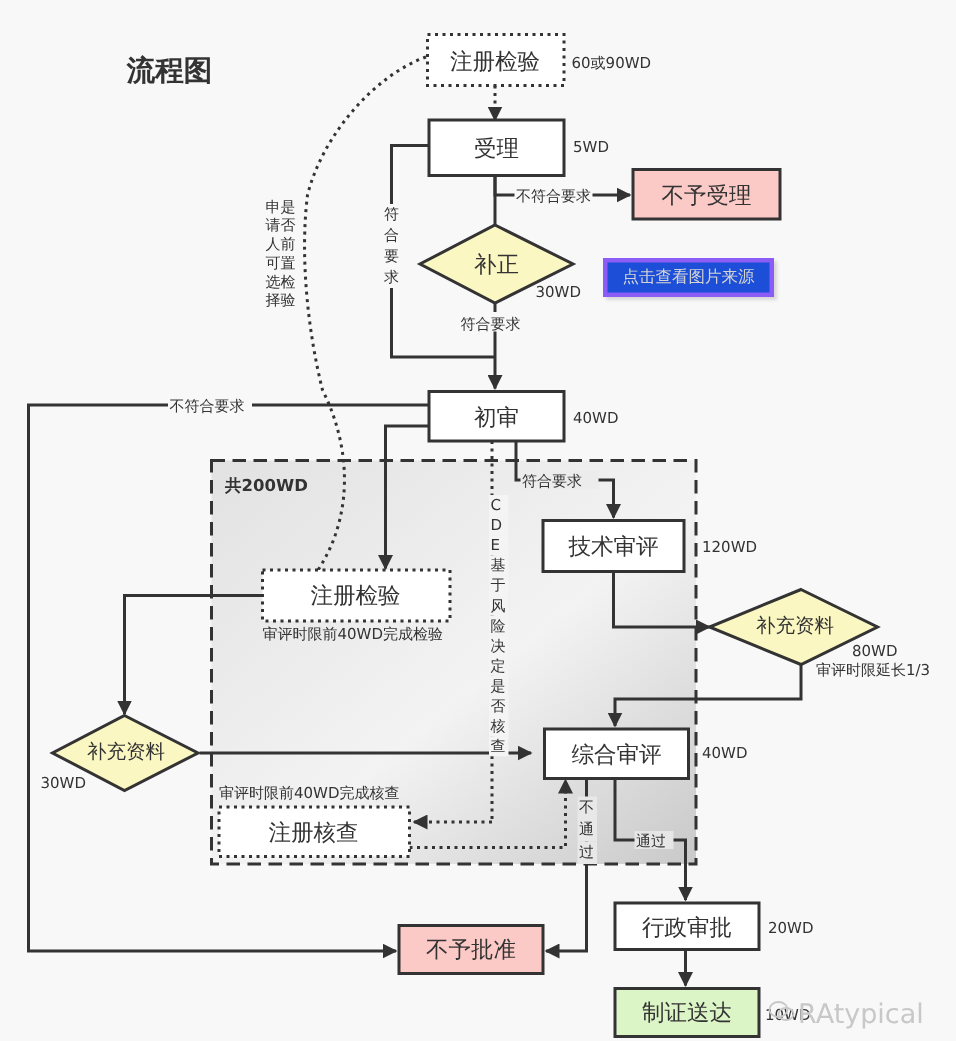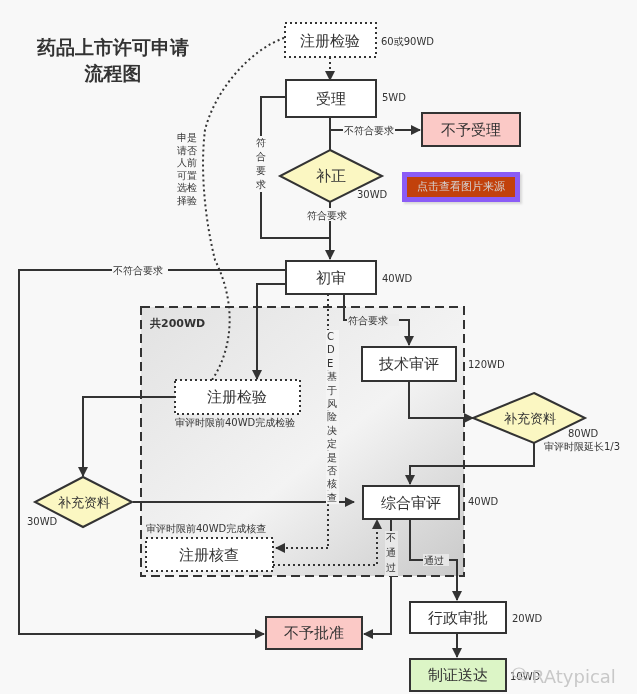--- a/index.html
+++ b/index.html
@@ -1,27 +1,26 @@
 <!DOCTYPE html>
 <html><head>
 <meta charset="utf-8">
 <style>
   html,body{margin:0;padding:0;background:#f8f8f8;}
   body{width:637px;height:694px;position:relative;overflow:hidden;font-family:"DejaVu Sans","Liberation Sans",sans-serif;color:#333;}
   #diagram{position:absolute;left:0;top:0;width:637px;height:694px;}
   .title{position:absolute;left:28px;top:34px;width:170px;text-align:center;font-weight:bold;font-size:19px;line-height:26px;color:#333;}
-  .watermark-tip{position:absolute;left:402px;top:172px;width:108px;height:20px;border:5px solid #8b5cf6;background:#c2410c;box-shadow:2px 2px 2px #d8d8d8;color:#d4d4d4;font-size:11px;line-height:20px;text-align:center;}
+  .watermark-tip{position:absolute;left:402px;top:172px;width:108px;height:20px;border:3px solid #8b5cf6;background:#1d4ed8;box-shadow:2px 2px 2px #d8d8d8;color:#d4d4d4;font-size:11px;line-height:20px;text-align:center;}
   .brand{position:absolute;left:532px;top:666px;font-size:18px;color:#c8c8c8;}
   .brand-icon{position:absolute;left:512px;top:666px;width:18px;height:16px;}
 </style>
 </head>
 <body>
 
 <div class="title">
-  <div>药品上市许可申请</div>
   <div>流程图</div>
 </div>
 
 <svg id="diagram" viewBox="0 0 637 694" xmlns="http://www.w3.org/2000/svg">
   <defs>
     <marker id="arr" markerWidth="10" markerHeight="10" refX="9" refY="5" orient="auto" markerUnits="userSpaceOnUse">
       <path d="M0,0 L10,5 L0,10 z" fill="#333"></path>
     </marker>
     <linearGradient id="grp" x1="0" y1="0" x2="1" y2="1">
       <stop offset="0" stop-color="#e2e2e2"></stop>

